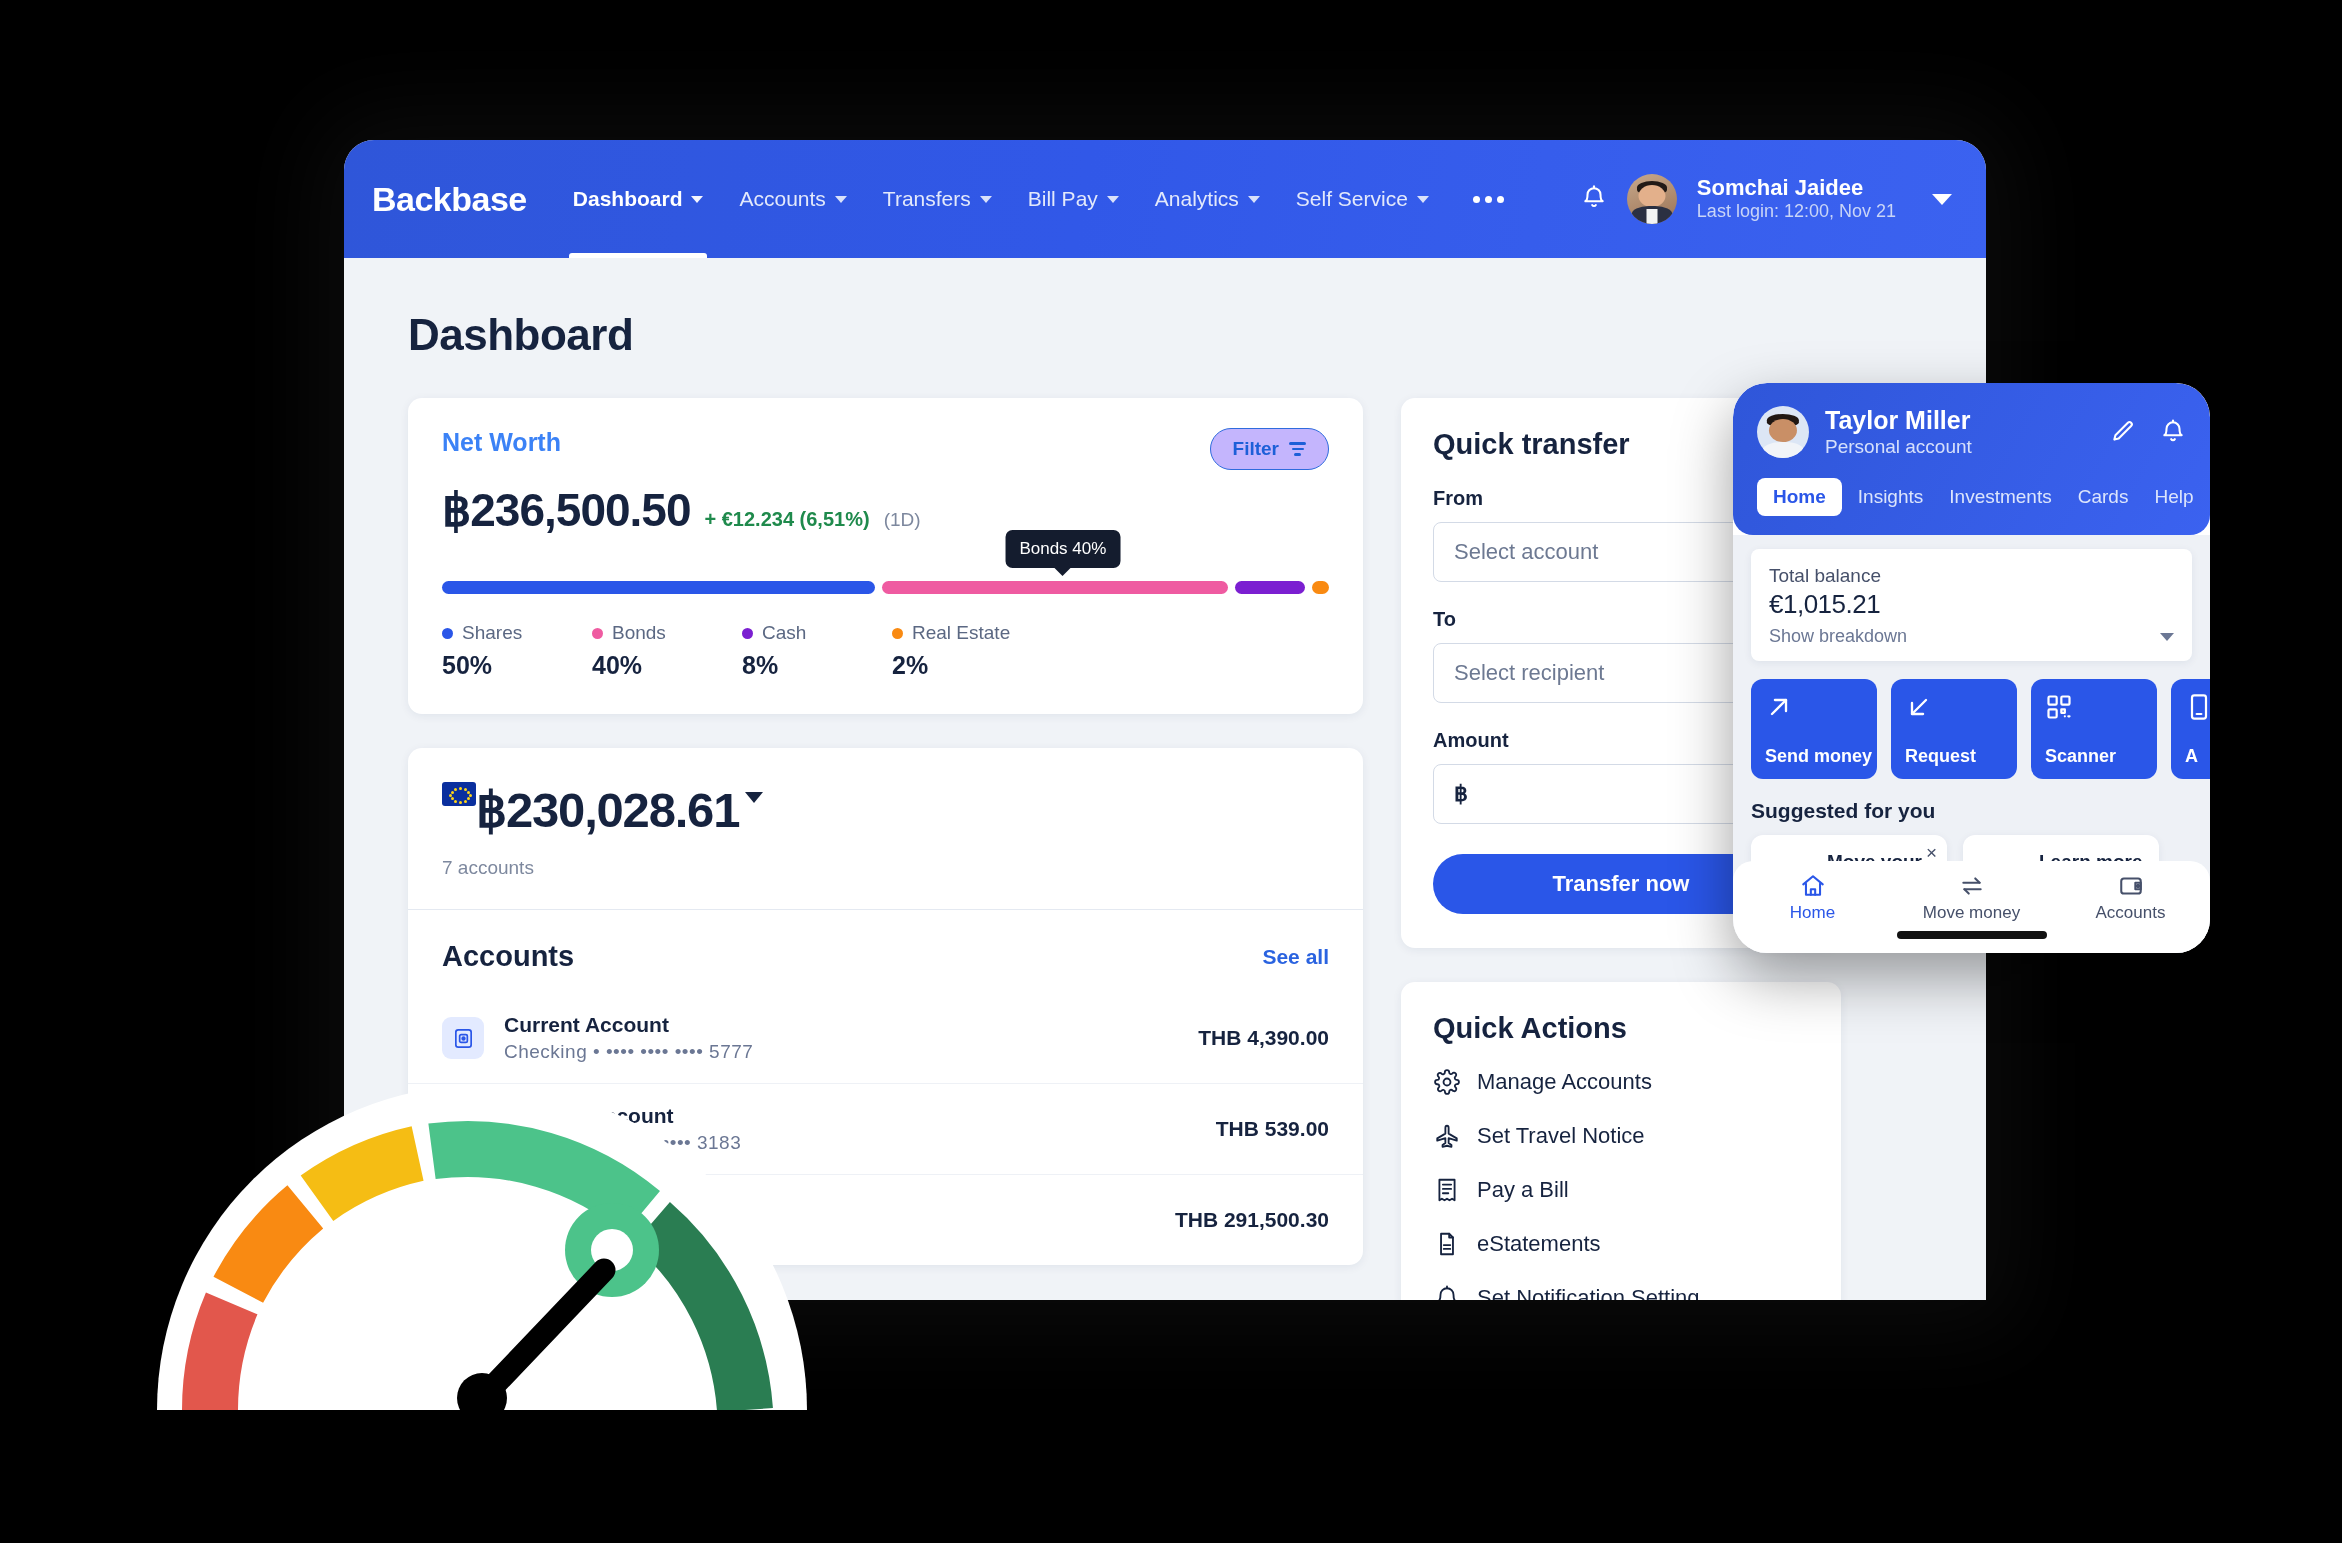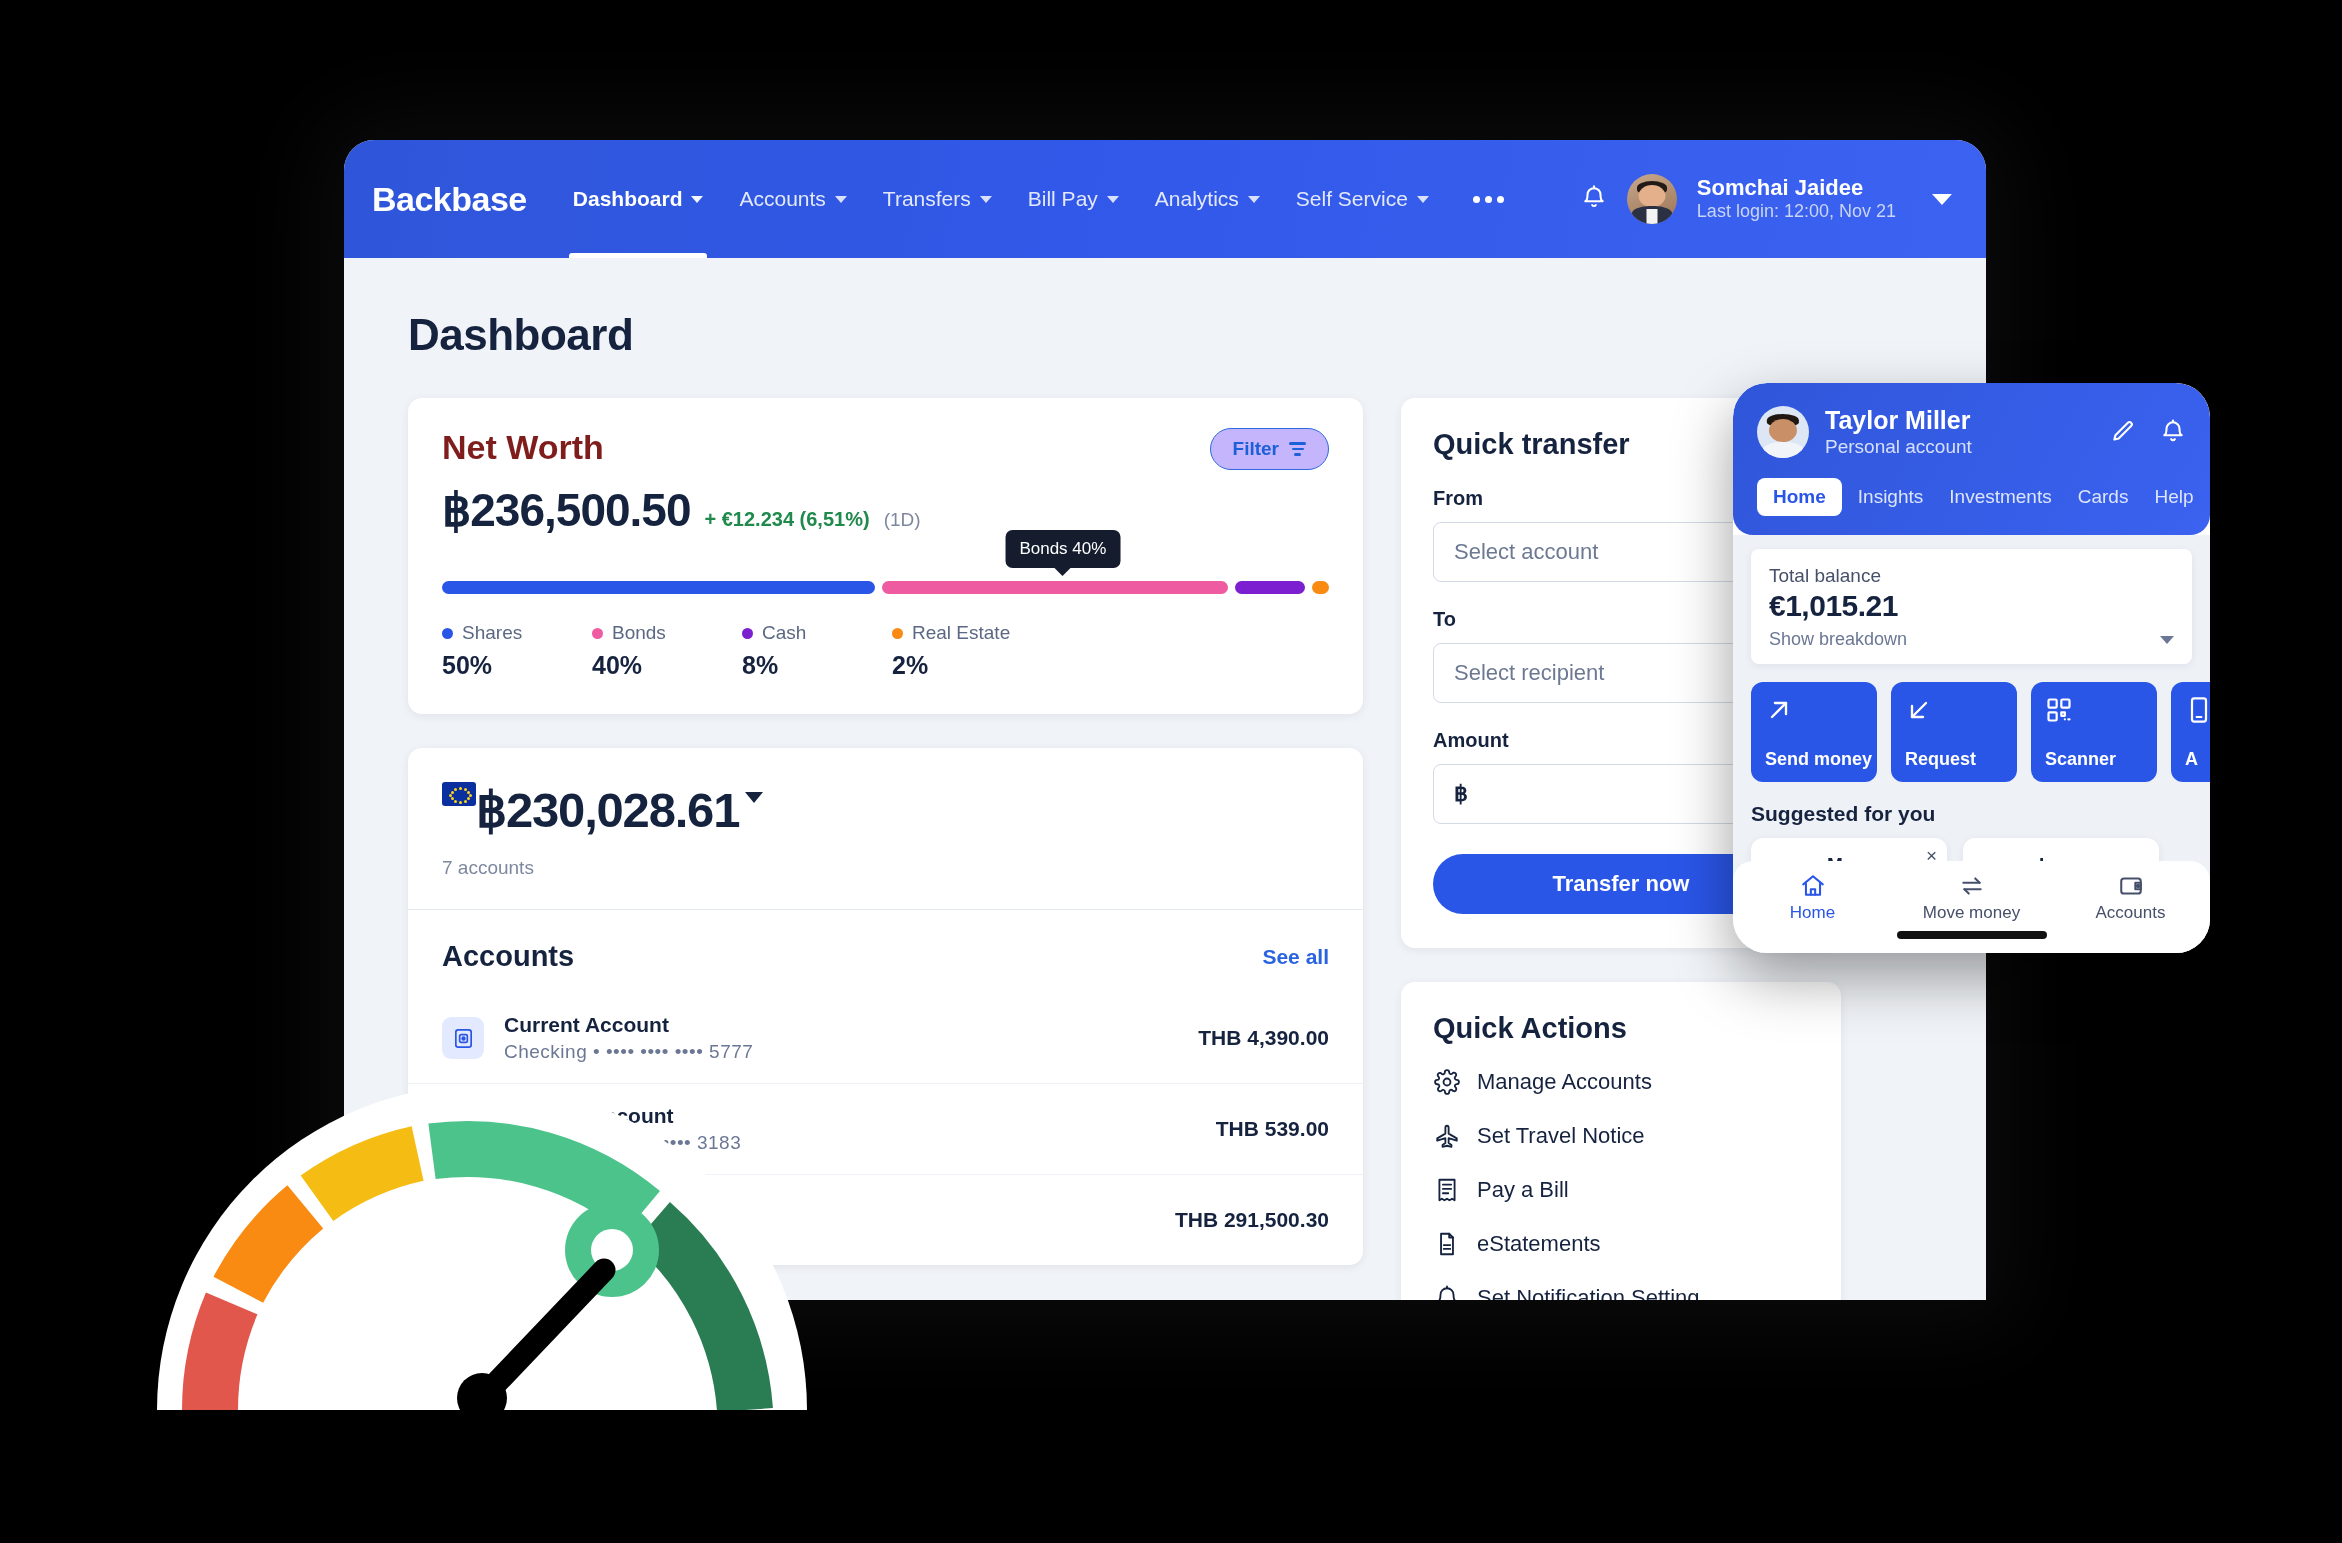--- a/index.html
+++ b/index.html
@@ -95,21 +95,21 @@
   .colR { width: 440px; flex: none; }
 
   .card {
     background: #ffffff; border-radius: 14px;
     box-shadow: 0 2px 10px rgba(21,40,80,0.07);
   }
 
   
   .nw { padding: 30px 34px 34px 34px; }
   .nw-head { display: flex; align-items: flex-start; justify-content: space-between; }
-  .nw-title { font-size: 34px; font-weight: 700; color: #7f1d1d; }
+  .nw-title { font-size: 25px; font-weight: 700; color: #3b82f6; }
   .filter-btn {
     display: flex; align-items: center; gap: 10px;
     border: 1.6px solid #2f6bdd; border-radius: 999px;
     color: #1d5fd8; font-size: 19px; font-weight: 600;
     padding: 9px 22px; background: #c4b5fd; white-space: nowrap;
   }
   .filter-ic { display: flex; flex-direction: column; gap: 3px; align-items: center; }
   .filter-ic span { display: block; height: 2.4px; background: #1d5fd8; border-radius: 2px; }
   .filter-ic span:nth-child(1) { width: 17px; }
   .filter-ic span:nth-child(2) { width: 12px; }
@@ -234,21 +234,21 @@
   .ph-tab.active {
     background: #ffffff; color: #2a56e8; font-weight: 700;
     border-radius: 8px; padding: 8px 16px;
   }
   .ph-body { background: #eef1f6; padding: 14px 18px 0 18px; height: 418px; position: relative; }
   .bal-card {
     background: #fff; border-radius: 8px; padding: 16px 18px 14px 18px;
     box-shadow: 0 2px 8px rgba(20,40,80,0.07);
   }
   .bal-lab { font-size: 19px; color: #46506a; }
-  .bal-big { font-size: 30px; font-weight: 700; color: #16233f; margin-top: 2px; letter-spacing: -0.5px; }
+  .bal-big { font-size: 26px; font-weight: 400; color: #16233f; margin-top: 2px; letter-spacing: -0.5px; }
   .bal-brk { display: flex; align-items: center; justify-content: space-between; margin-top: 6px; }
   .bal-brk span { font-size: 18px; color: #6b7794; }
   .bal-brk .cv { width: 0; height: 0; border-left: 7px solid transparent; border-right: 7px solid transparent; border-top: 8px solid #6b7794; }
   .tiles { display: flex; gap: 14px; margin-top: 18px; }
   .tile {
     width: 126px; height: 100px; flex: none;
     background: #2a56e8; border-radius: 12px;
     padding: 14px 14px 12px 14px;
     display: flex; flex-direction: column; justify-content: space-between; gap: 8px;
   }

